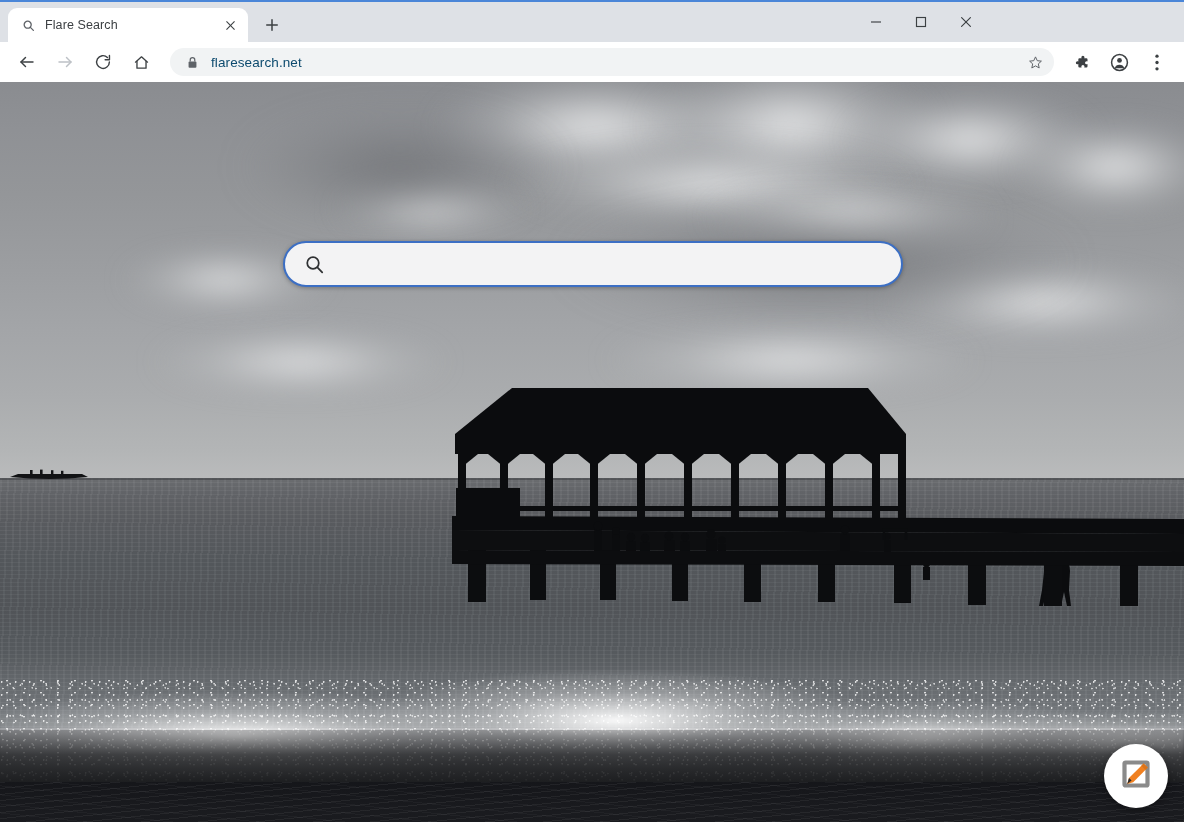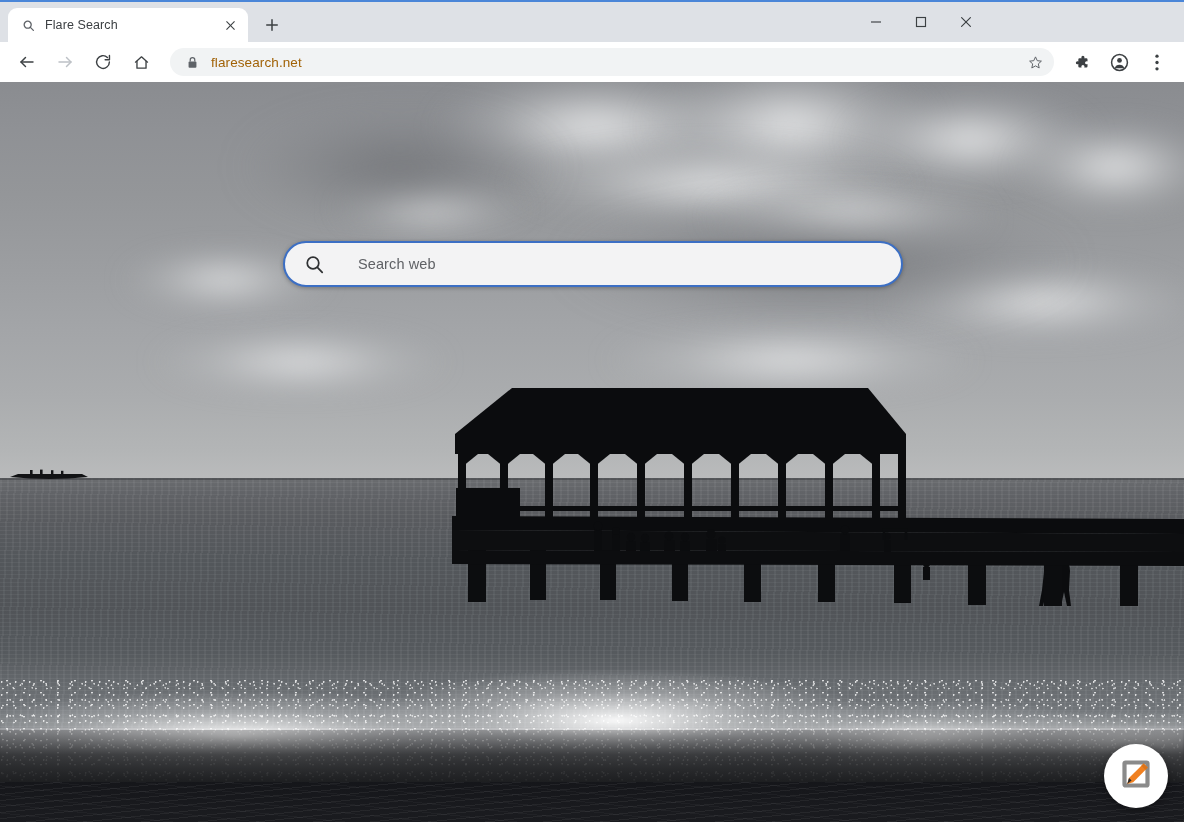--- a/index.html
+++ b/index.html
@@ -82,21 +82,21 @@
     margin: 0 8px 0 10px;
     background: #f1f3f4;
     border-radius: 15px;
     display: flex; align-items: center;
     padding: 0 6px 0 14px;
     position: relative;
   }
   .omnibox-lock { width: 16px; height: 16px; flex: 0 0 16px; display:flex; align-items:center; justify-content:center; }
   .omnibox-url {
     flex: 1 1 auto; margin-left: 11px;
-    font-size: 13.5px; color: #a16207;
+    font-size: 13.5px; color: #0c4a6e;
     white-space: nowrap; overflow: hidden;
     letter-spacing: .1px;
   }
   .omnibox-star { width: 26px; height: 26px; flex: 0 0 26px; display:flex; align-items:center; justify-content:center; border-radius:50%; }
 
   
   .page {
     position: absolute; top: 82px; left: 0;
     width: 1184px; height: 740px;
     overflow: hidden;
@@ -488,21 +488,20 @@
     </div>
 
     <div class="search-wrap">
       <div class="search-box">
         <span class="search-icon-wrap">
           <svg width="21" height="21" viewBox="0 0 24 24" fill="none" stroke="#2f3133" stroke-width="2">
             <circle cx="10.3" cy="10.3" r="6.6"></circle>
             <line x1="15.3" y1="15.3" x2="20.8" y2="21" stroke-linecap="round"></line>
           </svg>
         </span>
-        <span class="search-input-text">Search web</span>
       </div>
     </div>
 
     <div class="fab">
       <span>
         <svg width="36" height="36" viewBox="0 0 36 36">
           <rect x="6.5" y="6.5" width="23" height="23" rx="1" fill="none" stroke="#8a8a8a" stroke-width="4.2"></rect>
           <g>
             <path d="M25.6 7.4 l4.2 4.2 -14.6 14.6 -6.0 1.8 1.8 -6.0 z" fill="#f08020"></path>
             <path d="M25.6 7.4 l4.2 4.2 -2.3 2.3 -4.2 -4.2 z" fill="#d9741d"></path>

